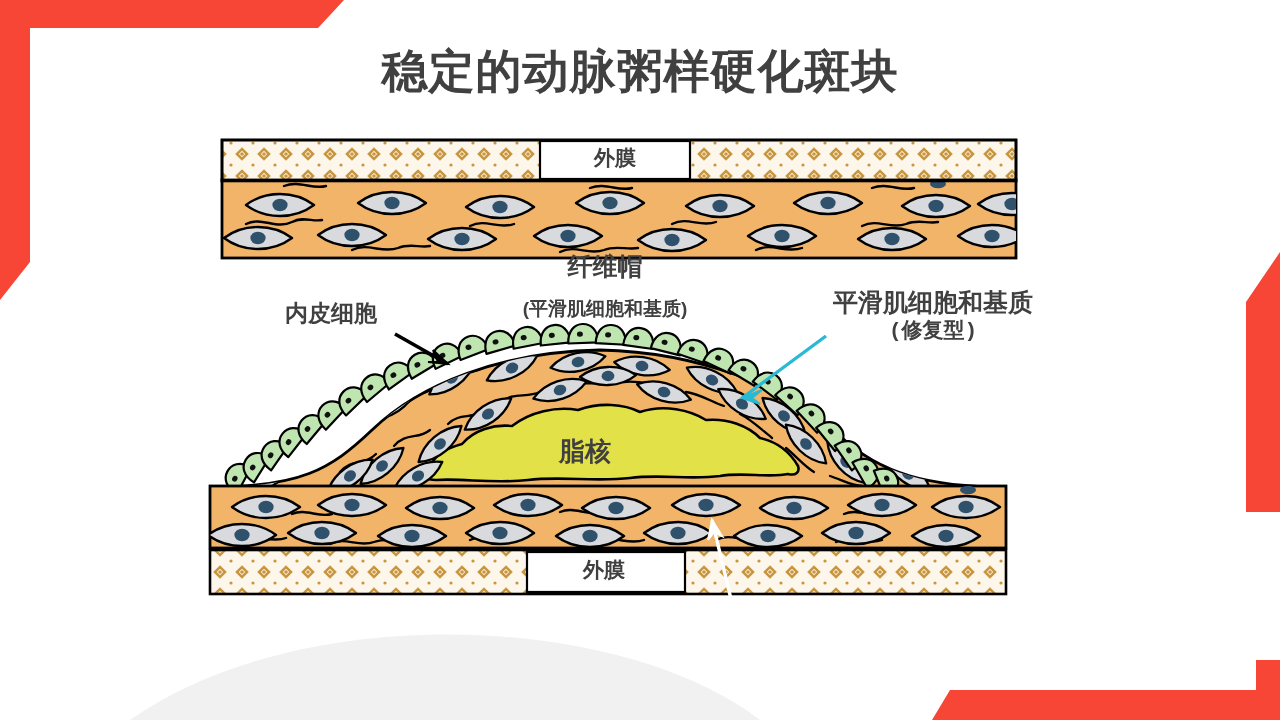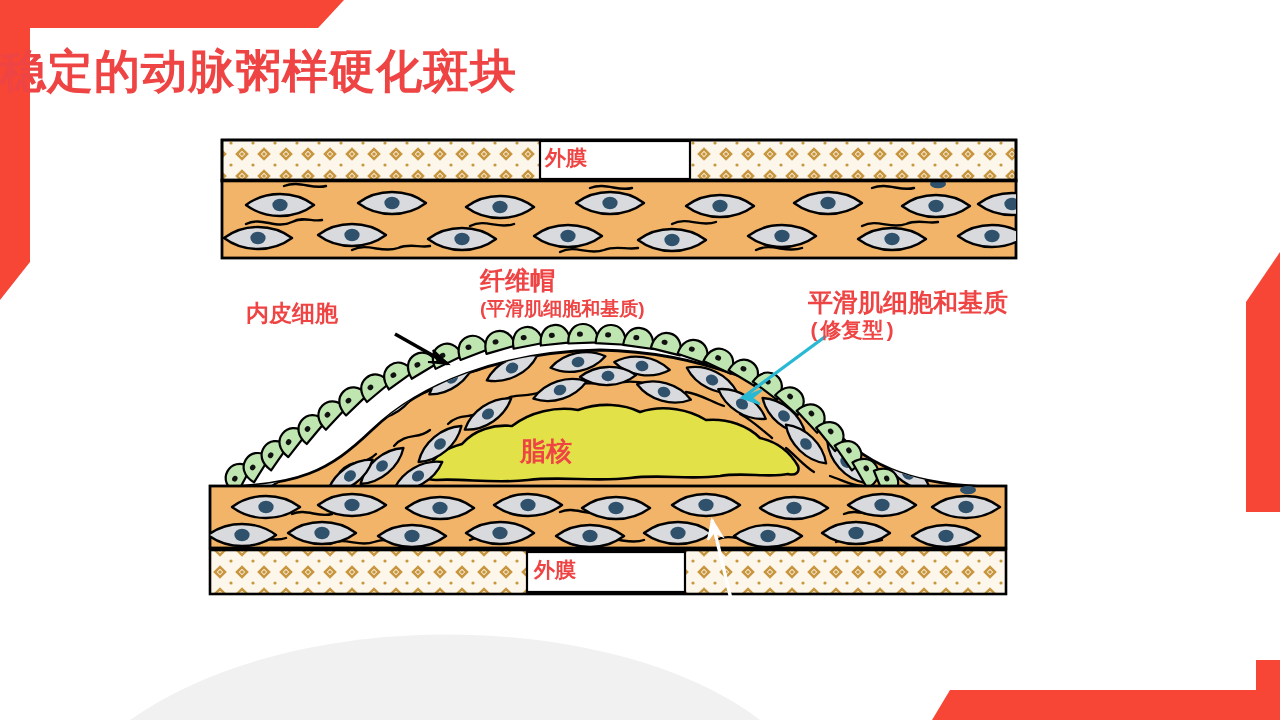--- a/index.html
+++ b/index.html
@@ -29,48 +29,49 @@
   }
   .txt-layer {
     position: absolute;
     left: 0; top: 0;
     width: 1280px;
     height: 720px;
     pointer-events: none;
   }
   .lbl {
     position: absolute;
-    color: #ef4444;
+    text-align: center;
+    color: #404040;
     font-weight: bold;
     line-height: 1.18;
     white-space: nowrap;
   }
   #title {
     left: 0;
     top: 44px;
     width: 1280px;
     font-size: 46px;
     letter-spacing: 1px;
   }
   #lbl-adventitia-top {
     left: 545px; top: 146px; width: 140px;
     font-size: 21px;
   }
   #lbl-adventitia-bottom {
     left: 534px; top: 558px; width: 140px;
     font-size: 21px;
   }
   #lbl-fibrous-cap {
-    left: 480px; top: 266px; width: 250px;
+    left: 480px; top: 252px; width: 250px;
     font-size: 25px;
   }
   #lbl-fibrous-cap .sub {
     display: block;
     font-size: 19px;
-    margin-top: 2px;
+    margin-top: 16px;
   }
   #lbl-endothelial {
     left: 246px; top: 300px; width: 170px;
     font-size: 23px;
   }
   #lbl-intimal-smc {
     left: 808px; top: 288px; width: 250px;
     font-size: 25px;
   }
   #lbl-intimal-smc .sub {

